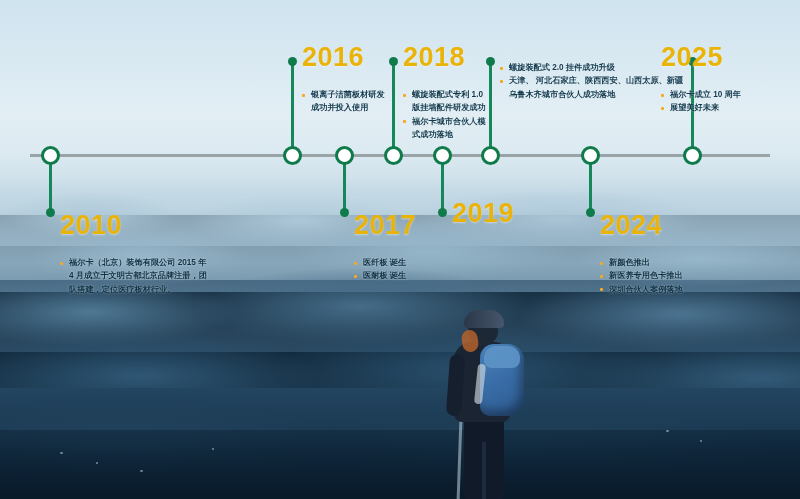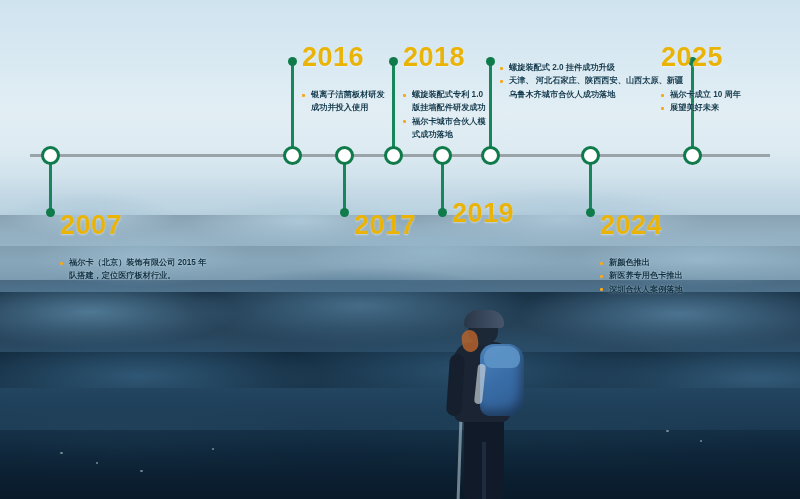--- a/index.html
+++ b/index.html
@@ -127,41 +127,46 @@
     <div class="h-hat"></div>
   </div>
 
   <div class="axis"></div>
 
   <div id="timeline-layer">
       <div class="node" style="left: 40.5px;"></div>
       <div class="stem" style="left: 48.5px; top: 156px; height: 56px;"></div>
       <div class="dot" style="left: 45.5px; top: 208px;"></div>
       <div class="entry below" style="left: 60px; top: 212px;">
-        <div class="year">2007</div>
+        <div class="year">2010</div>
         <ul class="bullets">
           <li>福尔卡（北京）装饰有限公司 2015 年</li>
+          <li class="wrap" style="padding-left: 9px; --no: 1;">4 月成立于文明古都北京品牌注册，团</li>
           <li class="wrap" style="padding-left: 9px; --no: 1;">队搭建，定位医疗板材行业。</li>
         </ul>
       </div>
       <div class="node" style="left: 282.5px;"></div>
       <div class="stem" style="left: 290.5px; top: 62px; height: 92px;"></div>
       <div class="dot" style="left: 287.5px; top: 57px;"></div>
       <div class="entry above" style="left: 302px; top: 44px;">
         <div class="year">2016</div>
         <ul class="bullets">
           <li>银离子洁菌板材研发</li>
           <li class="wrap" style="padding-left: 9px; --no: 1;">成功并投入使用</li>
         </ul>
       </div>
       <div class="node" style="left: 334.5px;"></div>
       <div class="stem" style="left: 342.5px; top: 156px; height: 56px;"></div>
       <div class="dot" style="left: 339.5px; top: 208px;"></div>
       <div class="entry below" style="left: 354px; top: 212px;">
         <div class="year">2017</div>
+        <ul class="bullets">
+          <li>医纤板 诞生</li>
+          <li>医耐板 诞生</li>
+        </ul>
       </div>
       <div class="node" style="left: 383.5px;"></div>
       <div class="stem" style="left: 391.5px; top: 62px; height: 92px;"></div>
       <div class="dot" style="left: 388.5px; top: 57px;"></div>
       <div class="entry above" style="left: 403px; top: 44px;">
         <div class="year">2018</div>
         <ul class="bullets">
           <li>螺旋装配式专利 1.0</li>
           <li class="wrap" style="padding-left: 9px; --no: 1;">版挂墙配件研发成功</li>
           <li>福尔卡城市合伙人模</li>

